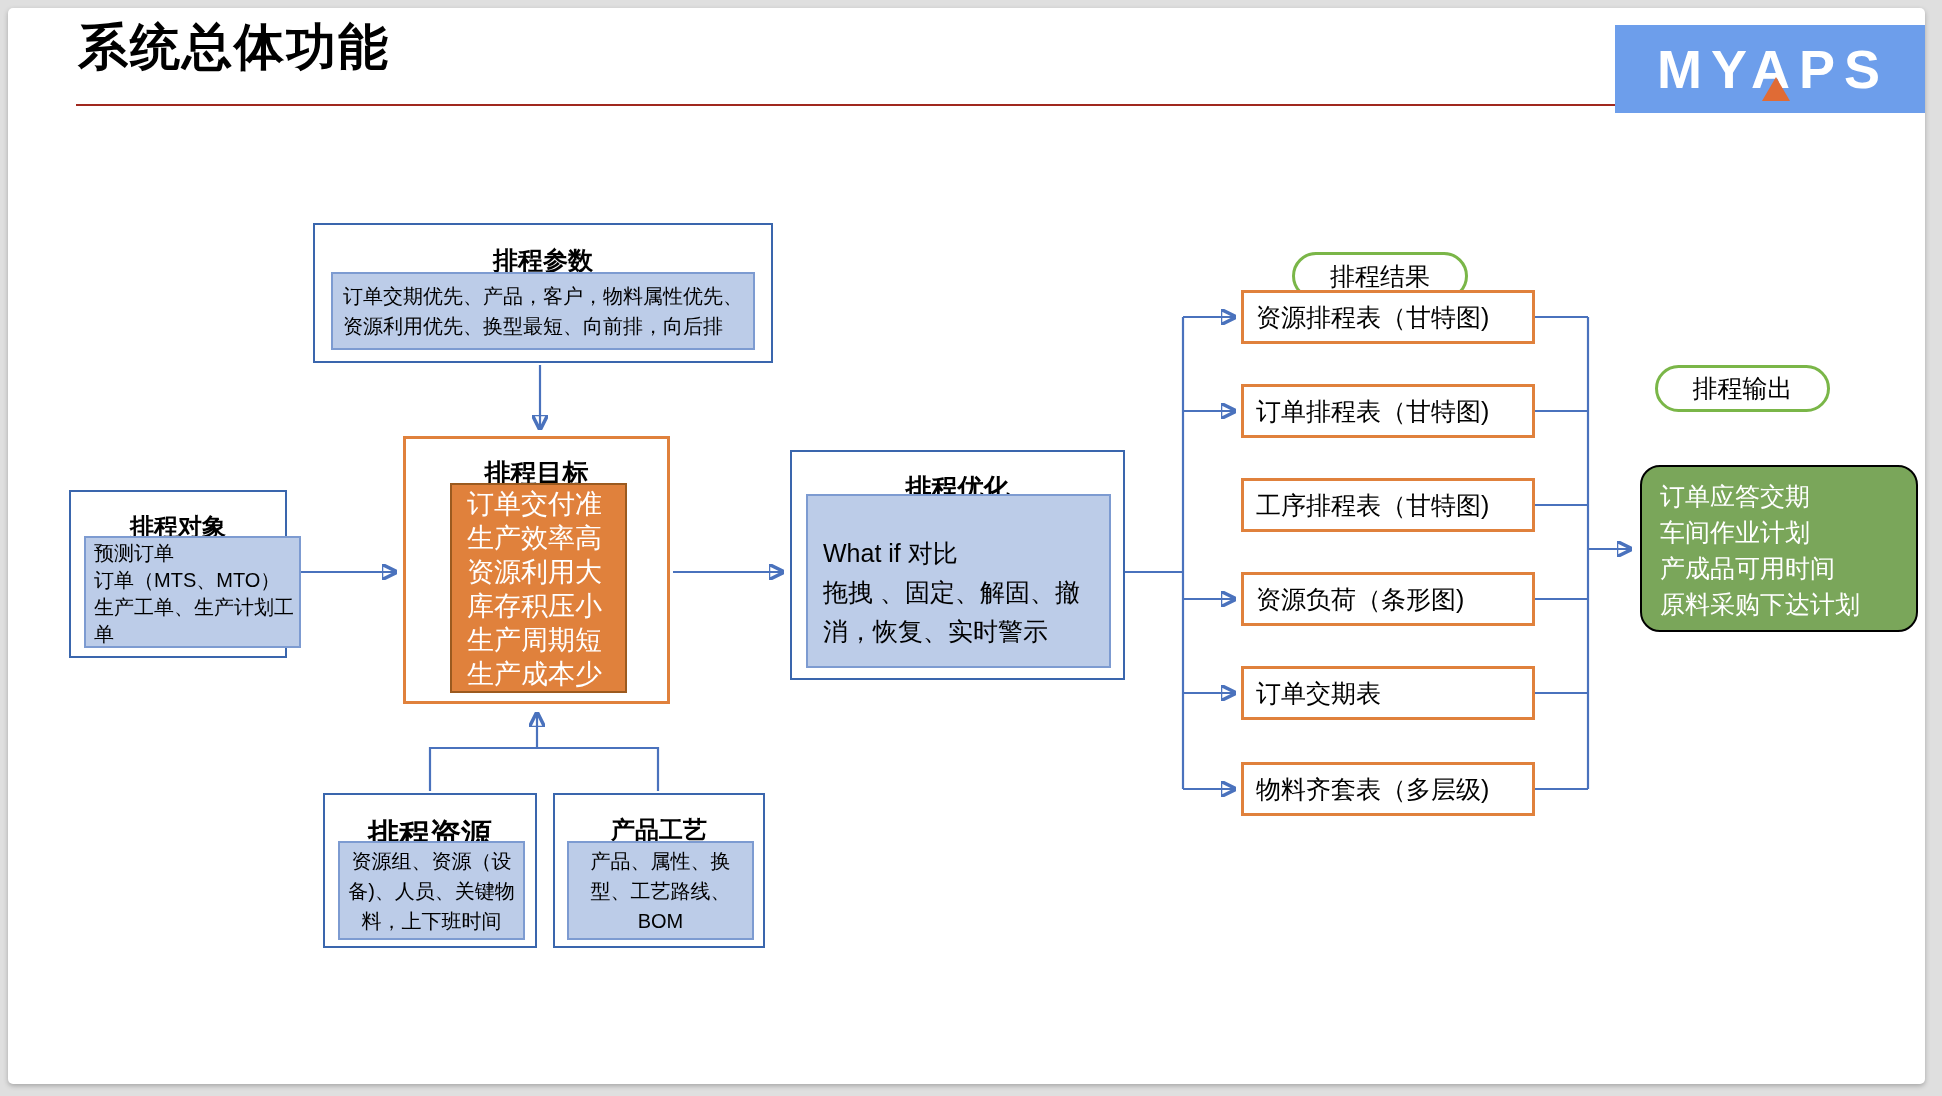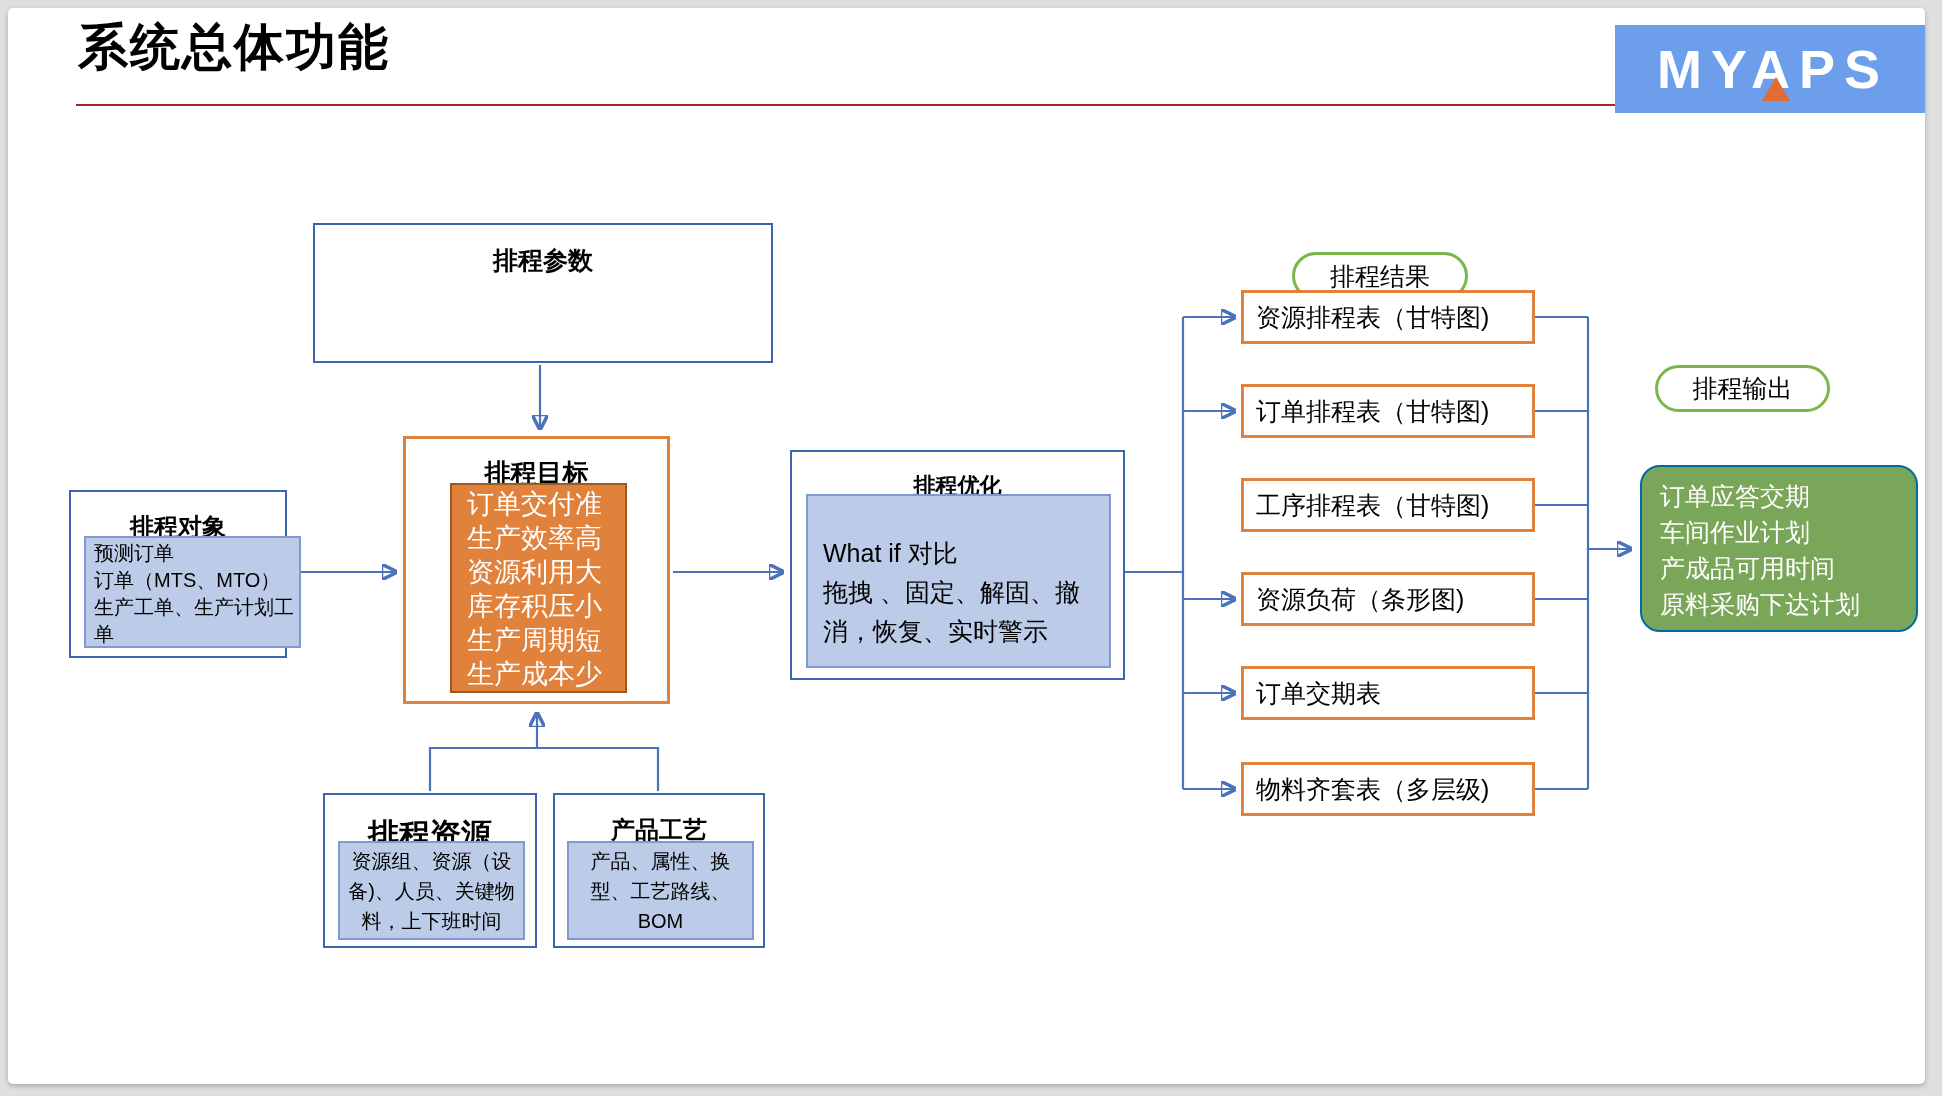--- a/index.html
+++ b/index.html
@@ -57,21 +57,21 @@
   
   .rbox {
     position:absolute; left:1241px; width:294px; height:54px;
     background:#fff; border:3px solid #e0813c;
     display:flex; align-items:center; padding-left:12px; font-size:25px; color:#000;
   }
 
   
   .gbox {
     position:absolute; left:1640px; top:465px; width:278px; height:167px;
-    background:#7aa65a; border:2px solid #0369a1; border-radius:20px;
+    background:#7aa65a; border:2px solid #000000; border-radius:20px;
     color:#fff; font-size:25px; line-height:36px; white-space:pre-line;
     padding:11px 6px 0 18px;
   }
 
   svg.wires { position:absolute; left:0; top:0; pointer-events:none; }
   svg.wires path, svg.wires line { stroke:#4a72bd; stroke-width:2.2; fill:none; }
 </style>
 </head>
 <body>
 
@@ -108,41 +108,43 @@
   <path d="M1535,505 L1588,505"></path>
   <path d="M1535,599 L1588,599"></path>
   <path d="M1535,693 L1588,693"></path>
   <path d="M1535,789 L1588,789"></path>
   <path d="M1588,317 L1588,789"></path>
   <path d="M1588,549 L1630,549" marker-end="url(#arr)"></path>
 </svg>
 
 <div class="tbox" style="left:313px;top:223px;width:460px;height:140px">
   <div class="tbox-title">排程参数</div>
+  <div class="inner" style="left:16px;top:47px;width:424px;height:78px;font-size:20px;line-height:30px;padding:7px 8px 0 10px">订单交期优先、产品，客户，物料属性优先、
+资源利用优先、换型最短、向前排，向后排</div>
 </div>
 
 <div class="tbox" style="left:69px;top:490px;width:218px;height:168px">
   <div class="tbox-title" style="font-size:24px">排程对象</div>
   <div class="inner" style="left:13px;top:44px;width:217px;height:112px;font-size:20px;line-height:27px;padding:2px 4px 0 8px">预测订单
 订单（MTS、MTO）
 生产工单、生产计划工单</div>
 </div>
 
 <div class="tbox orange" style="left:403px;top:436px;width:267px;height:268px">
   <div class="tbox-title" style="font-size:26px;padding-top:7px">排程目标</div>
   <div class="inner orange-fill" style="left:44px;top:44px;width:177px;height:210px;font-size:27px;line-height:34px;padding:2px 0 0 15px">订单交付准
 生产效率高
 资源利用大
 库存积压小
 生产周期短
 生产成本少</div>
 </div>
 
 <div class="tbox" style="left:790px;top:450px;width:335px;height:230px">
-  <div class="tbox-title" style="font-size:22px">排程优化</div>
+  <div class="tbox-title" style="font-size:26px">排程优化</div>
   <div class="inner" style="left:14px;top:42px;width:305px;height:174px;font-size:25px;line-height:39px;padding:38px 10px 0 15px">What if 对比
 拖拽 、固定、解固、撤消，恢复、实时警示</div>
 </div>
 
 <div class="tbox" style="left:323px;top:793px;width:214px;height:155px">
   <div class="tbox-title" style="font-size:31px">排程资源</div>
   <div class="inner center" style="left:13px;top:46px;width:187px;height:99px;font-size:20px;line-height:30px;padding:0 4px">资源组、资源（设备)、人员、关键物料，上下班时间</div>
 </div>
 
 <div class="tbox" style="left:553px;top:793px;width:212px;height:155px">

